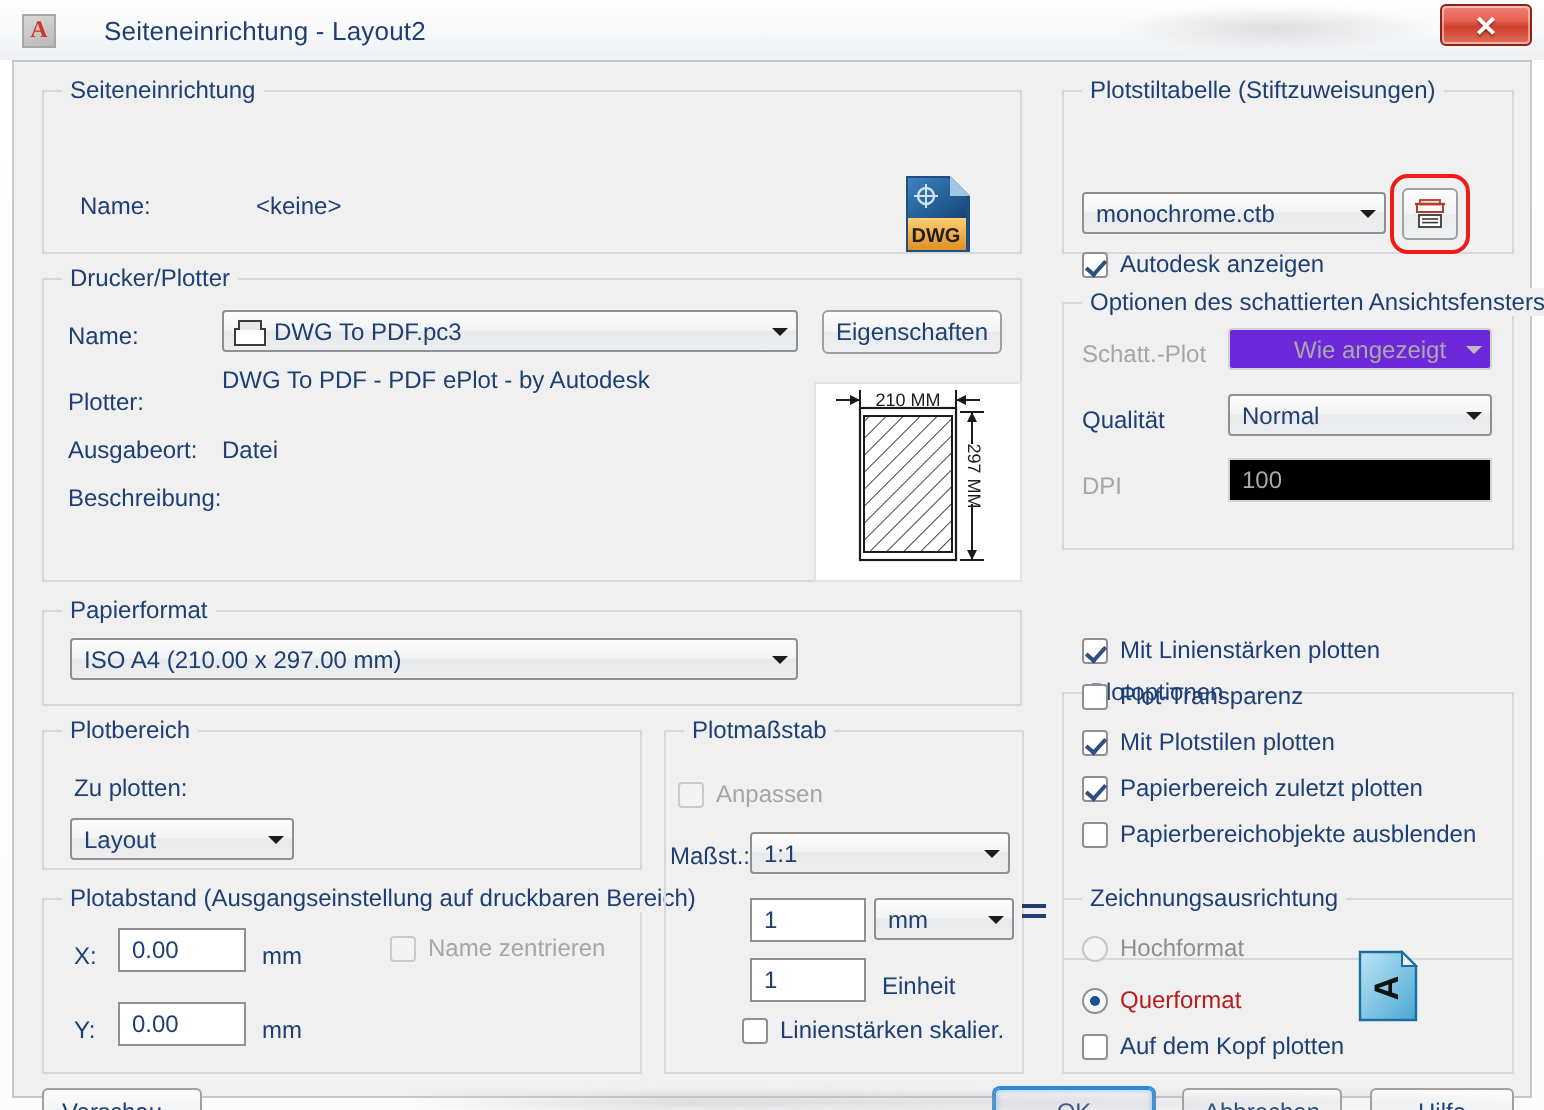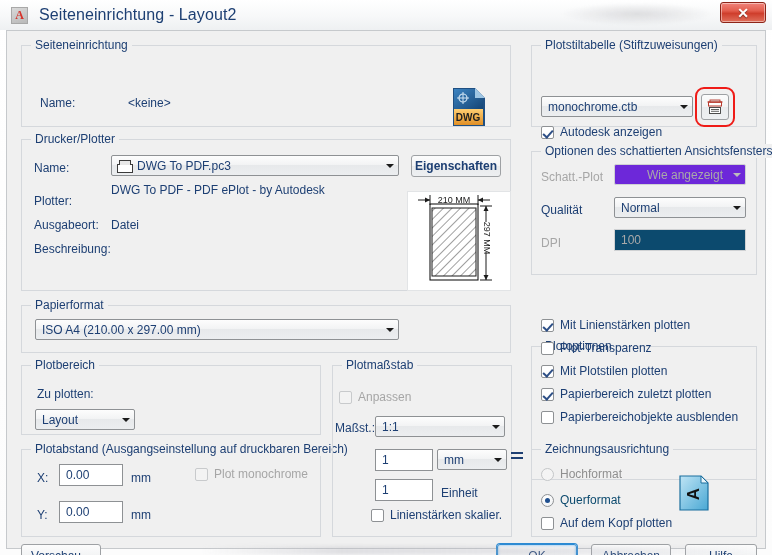--- a/index.html
+++ b/index.html
@@ -33,21 +33,21 @@
     position: relative; margin-left: 11px; width: 17px; height: 17px;
     background: linear-gradient(160deg,#d9d9d9 0%, #b9b9b9 100%);
     border: 1px solid #a8a8a8;
     display:flex; align-items:center; justify-content:center;
   }
   .acad-icon span {
     font: bold 12px "Liberation Serif", serif;
     color:#d6332b; line-height:1; transform: translateY(-0.5px);
   }
   #title-text {
-    margin-left: 11px; font-size: 16px; color: #1d3f73; letter-spacing:0.1px;
+    margin-left: 24px; font-size: 13px; color: #1d3f73; letter-spacing:0.1px;
   }
   #close-btn {
     position:absolute; right: 6px; top: 2px;
     width: 46px; height: 21px; border-radius: 3px;
     background: linear-gradient(180deg,#f0837a 0%, #e35f4f 40%, #cf3e2c 55%, #e0705c 100%);
     border:1px solid #8d2418; box-shadow: inset 0 0 0 1px rgba(255,255,255,.45);
     display:flex; align-items:center; justify-content:center;
     color:#fff; font: bold 14px "Liberation Sans", sans-serif;
     text-shadow: 0 1px 1px rgba(0,0,0,.45);
     cursor: pointer;
@@ -103,21 +103,21 @@
   .plotter-glyph::after {
     content:""; position:absolute; left:2px; top:0px; width:10px; height:4px;
     border:1px solid #3b3b3b; border-bottom:none; background:#e8e8e8;
   }
 
   
   .tin {
     position:absolute; height:22px; border:1px solid #8e9194; background:#ffffff;
     font-size:12px; color:#1d3f73; padding-left:6px; line-height:20px;
   }
-  .tin.disabled { background:#0c4a6e; border-color:#cfd1d3; color:#a9a9a9; }
+  .tin.disabled { background:#000000; border-color:#cfd1d3; color:#a9a9a9; }
 
   
   .btn {
     position:absolute; border:1px solid #9ea1a4; border-radius:3px;
     background: linear-gradient(180deg,#fcfcfc 0%, #f3f4f5 48%, #e8eaec 50%, #edeff1 100%);
     font-size:12px; color:#1d3f73;
     display:flex; align-items:center; justify-content:center; cursor:pointer;
   }
   .btn.default {
     border:1px solid #2a8ad4;
@@ -142,21 +142,21 @@
   .rb { position:absolute; display:flex; align-items:center; cursor:pointer; }
   .rb .dot {
     width:13px; height:13px; border-radius:50%; border:1px solid #8e9194;
     background: radial-gradient(circle at 40% 35%, #ffffff 0%, #eef0f2 100%);
     position:relative; flex:0 0 auto;
   }
   .rb.checked .dot::after {
     content:""; position:absolute; left:3px; top:3px; width:5px; height:5px;
     border-radius:50%; background:#1f4f8f;
   }
-  .rb .rbl { margin-left:6px; font-size:12px; color:#0c4a6e; white-space:nowrap; }
+  .rb .rbl { margin-left:6px; font-size:12px; color:#b91c1c; white-space:nowrap; }
   .rb.disabled .dot { border-color:#c4c6c8; background:#f4f4f4; }
   .rb.disabled .rbl { color:#8f8f8f; }
 
   
   #dwg-icon { position:absolute; left:444px; top:56px; width:36px; height:40px; }
 
   
   #paper-preview {
     position:absolute; left:400px; top:160px; width:104px; height:100px;
     background:#ffffff; border:1px solid #e2e4e6;
@@ -242,21 +242,21 @@
     <span class="lbl" style="left:27px; top:130px;">Name:</span>
 
     <div class="combo" style="left:104px; top:124px; width:288px;">
       <span class="plotter-glyph"></span>
       <span class="ctext">DWG To PDF.pc3</span>
       <span class="carrow">
           <i></i>
         </span>
     </div>
 
-    <div class="btn" style="left:404px; top:124px; width:90px; height:22px;font-weight:bold;">Eigenschaften</div>
+    <div class="btn" style="left:404px; top:124px; width:90px; height:22px;">Eigenschaften</div>
 
     <span class="lbl" style="left:27px; top:163px;">Plotter:</span>
     <span class="val" style="left:104px; top:152px;">DWG To PDF - PDF ePlot - by Autodesk</span>
 
     <span class="lbl" style="left:27px; top:187px;">Ausgabeort:</span>
     <span class="val" style="left:104px; top:187px;">Datei</span>
 
     <span class="lbl" style="left:27px; top:211px;">Beschreibung:</span>
     <span class="val" style="left:104px; top:211px;"></span>
 
@@ -295,36 +295,36 @@
       <span class="ctext">ISO A4 (210.00 x 297.00 mm)</span>
       <span class="carrow">
           <i></i>
         </span>
     </div>
 
     <div class="gb" style="left:14px; top:334px; width:300px; height:70px;">
       <div class="gb-title">Plotbereich</div>
     </div>
     <span class="lbl" style="left:30px; top:356px;">Zu plotten:</span>
-    <div class="combo" style="left:28px; top:378px; width:100px;">
+    <div class="combo" style="left:28px; top:378px; width:112px;">
       <span class="ctext">Layout</span>
       <span class="carrow">
           <i></i>
         </span>
     </div>
 
     <div class="gb" style="left:14px; top:418px; width:300px; height:88px;">
       <div class="gb-title">Plotabstand (Ausgangseinstellung auf druckbaren Bereich)</div>
     </div>
     <span class="lbl" style="left:30px; top:440px;">X:</span>
     <input class="tin" style="left: 52px; top: 433px; width: 64px;" value="0.00">
     <span class="lbl" style="left:124px; top:440px;">mm</span>
     <div class="cb disabled" style="left:188px; top:436px;">
       <span class="box"></span>
-      <span class="cbl">Plot monochrome</span>
+      <span class="cbl">Name zentrieren</span>
     </div>
 
     <span class="lbl" style="left:30px; top:477px;">Y:</span>
     <input class="tin" style="left: 52px; top: 470px; width: 64px;" value="0.00">
     <span class="lbl" style="left:124px; top:477px;">mm</span>
 
     <div class="gb" style="left:325px; top:334px; width:180px; height:172px;">
       <div class="gb-title">Plotmaßstab</div>
     </div>
     <div class="cb disabled" style="left:332px; top:359px;">

